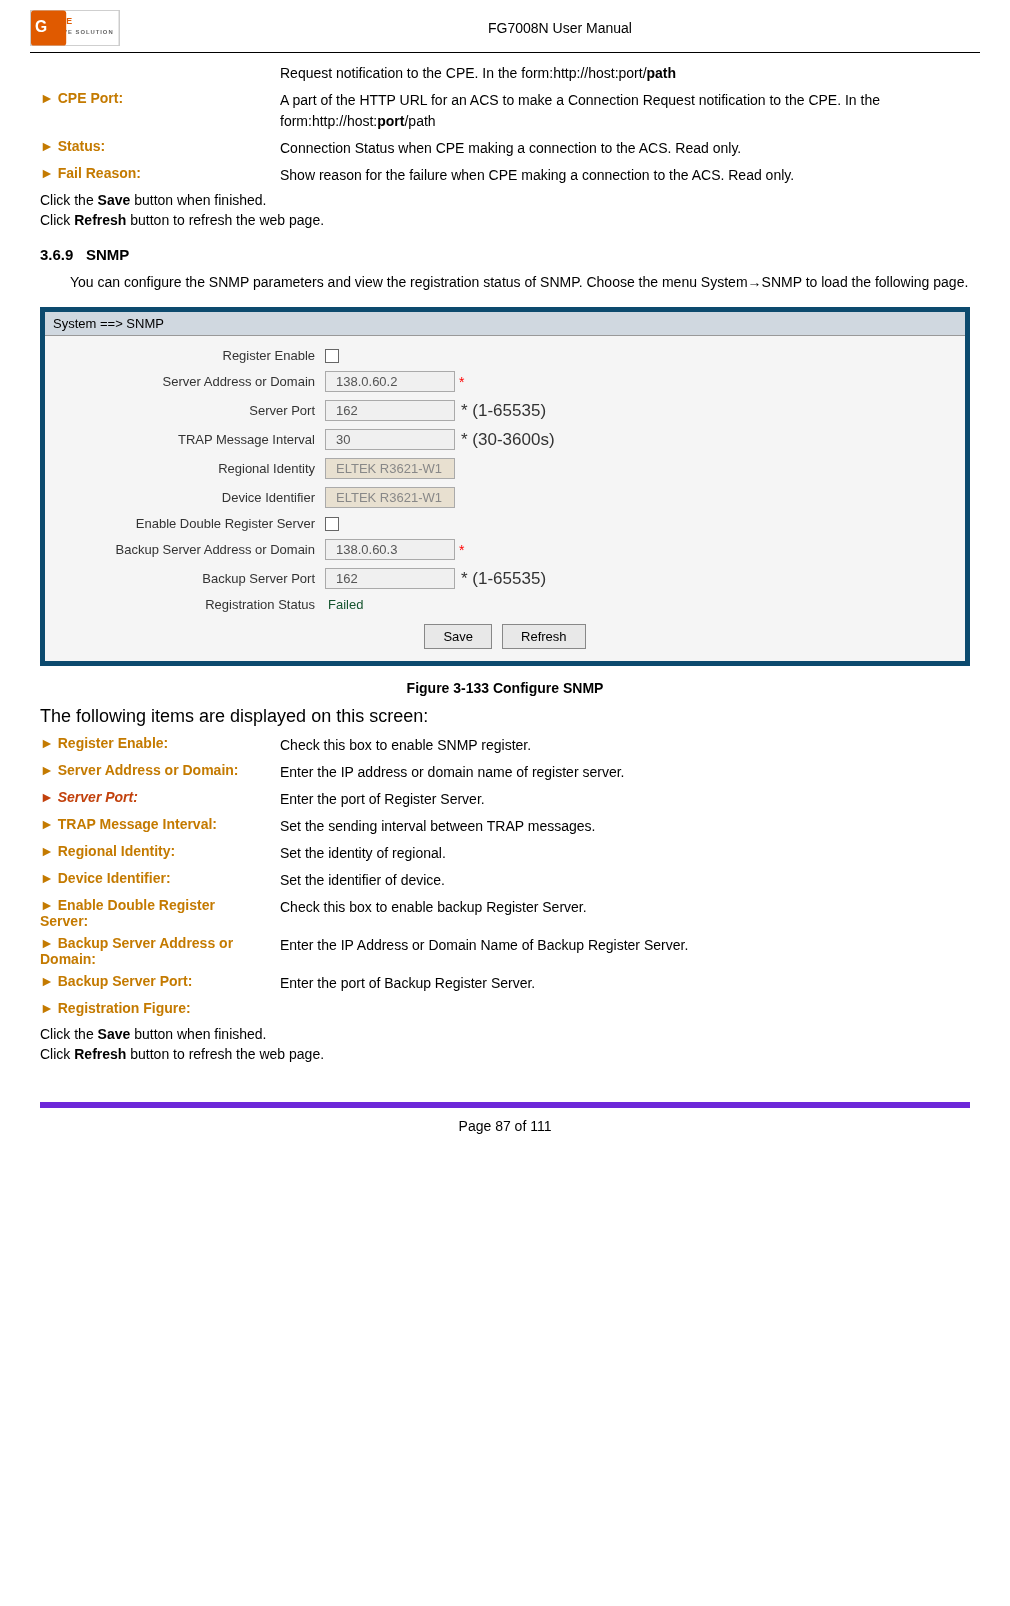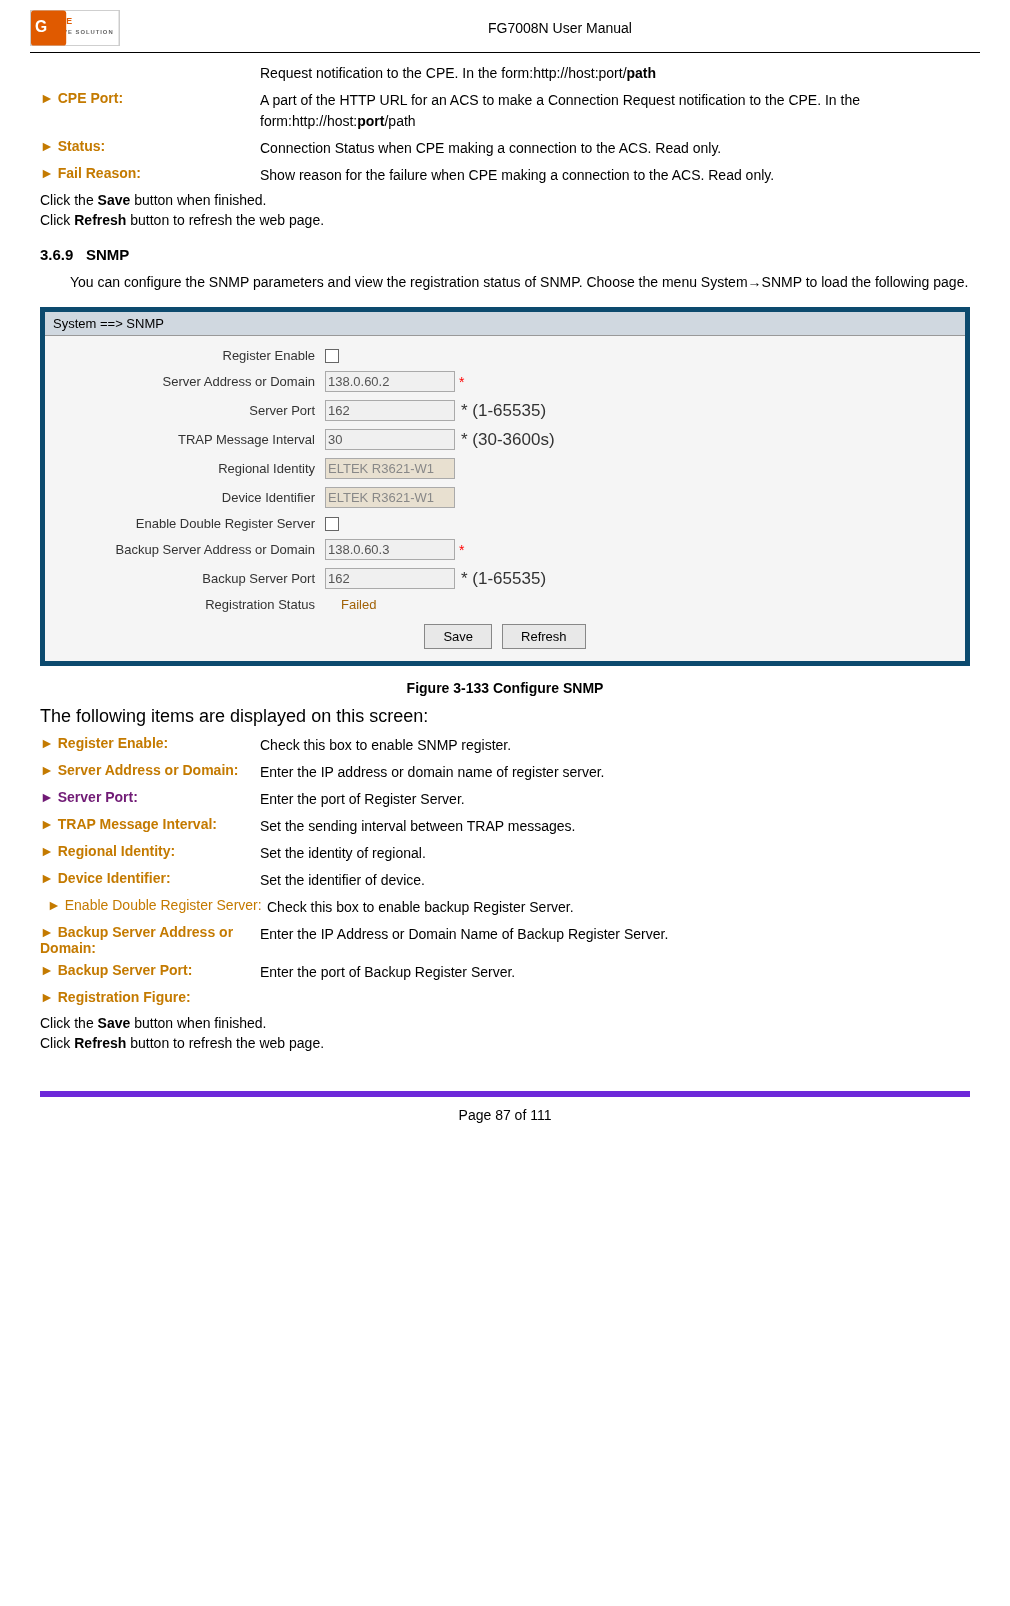--- a/index.html
+++ b/index.html
@@ -46,20 +46,21 @@
     }
     .content {
       padding: 0 10px;
     }
     .intro-block {
       margin-bottom: 8px;
     }
     .field-row {
       display: flex;
       margin-bottom: 6px;
+      gap: 20px;
     }
     .field-label {
       width: 220px;
       min-width: 220px;
       color: #c47a00;
       font-weight: bold;
       font-size: 14px;
     }
     .field-desc {
       flex: 1;
@@ -111,41 +112,41 @@
     .form-label {
       width: 260px;
       text-align: right;
       font-size: 13px;
       padding-right: 10px;
       color: #333;
     }
     .form-input {
       background: #f0f0f0;
       border: 1px solid #aaa;
-      padding: 2px 2px;
+      padding: 2px 10px;
       font-size: 13px;
       width: 130px;
       color: #555;
     }
     .form-hint {
       font-size: 17px;
       color: #333;
       margin-left: 6px;
     }
     .form-checkbox {
       width: 14px;
       height: 14px;
       border: 1px solid #666;
       background: #fff;
       display: inline-block;
     }
     .form-status {
       font-size: 13px;
-      color: #a16207;
-      margin-left: 16px;
+      color: #14532d;
+      margin-left: 3px;
     }
     .required-star {
       color: red;
       margin-left: 4px;
     }
     .btn-row {
       display: flex;
       justify-content: center;
       margin-top: 12px;
       gap: 10px;
@@ -323,41 +324,41 @@
         <div class="field-label" style="color:#c47a00; font-weight:bold;">► Register Enable:</div>
         <div class="field-desc">Check this box to enable SNMP register.</div>
       </div>
 
       <div class="field-row">
         <div class="field-label" style="color:#c47a00; font-weight:bold;">► Server Address or Domain:</div>
         <div class="field-desc">Enter the IP address or domain name of register server.</div>
       </div>
 
       <div class="field-row">
-        <div class="field-label" style="color:#701a75; font-weight:bold;">► Server Port:</div>
+        <div class="field-label" style="color:#c2410c; font-weight:bold;font-style:italic;">► Server Port:</div>
         <div class="field-desc">Enter the port of Register Server.</div>
       </div>
 
       <div class="field-row">
         <div class="field-label" style="color:#c47a00; font-weight:bold;">► TRAP Message Interval:</div>
         <div class="field-desc">Set the sending interval between TRAP messages.</div>
       </div>
 
       <div class="field-row">
         <div class="field-label" style="color:#c47a00; font-weight:bold;">► Regional Identity:</div>
         <div class="field-desc">Set the identity of regional.</div>
       </div>
 
       <div class="field-row">
         <div class="field-label" style="color:#c47a00; font-weight:bold;">► Device Identifier:</div>
         <div class="field-desc"> Set the identifier of device.</div>
       </div>
 
       <div class="field-row">
-        <div class="field-label" style="color:#c47a00; font-weight:normal;margin-left:7px;">► Enable Double Register Server:</div>
+        <div class="field-label" style="color:#c47a00; font-weight:bold;">► Enable Double Register Server:</div>
         <div class="field-desc">Check this box to enable backup Register Server.</div>
       </div>
 
       <div class="field-row">
         <div class="field-label" style="color:#c47a00; font-weight:bold;">► Backup Server Address or Domain:</div>
         <div class="field-desc"> Enter the IP Address or Domain Name of Backup Register Server.</div>
       </div>
 
       <div class="field-row">
         <div class="field-label" style="color:#c47a00; font-weight:bold;">► Backup Server Port:</div>

